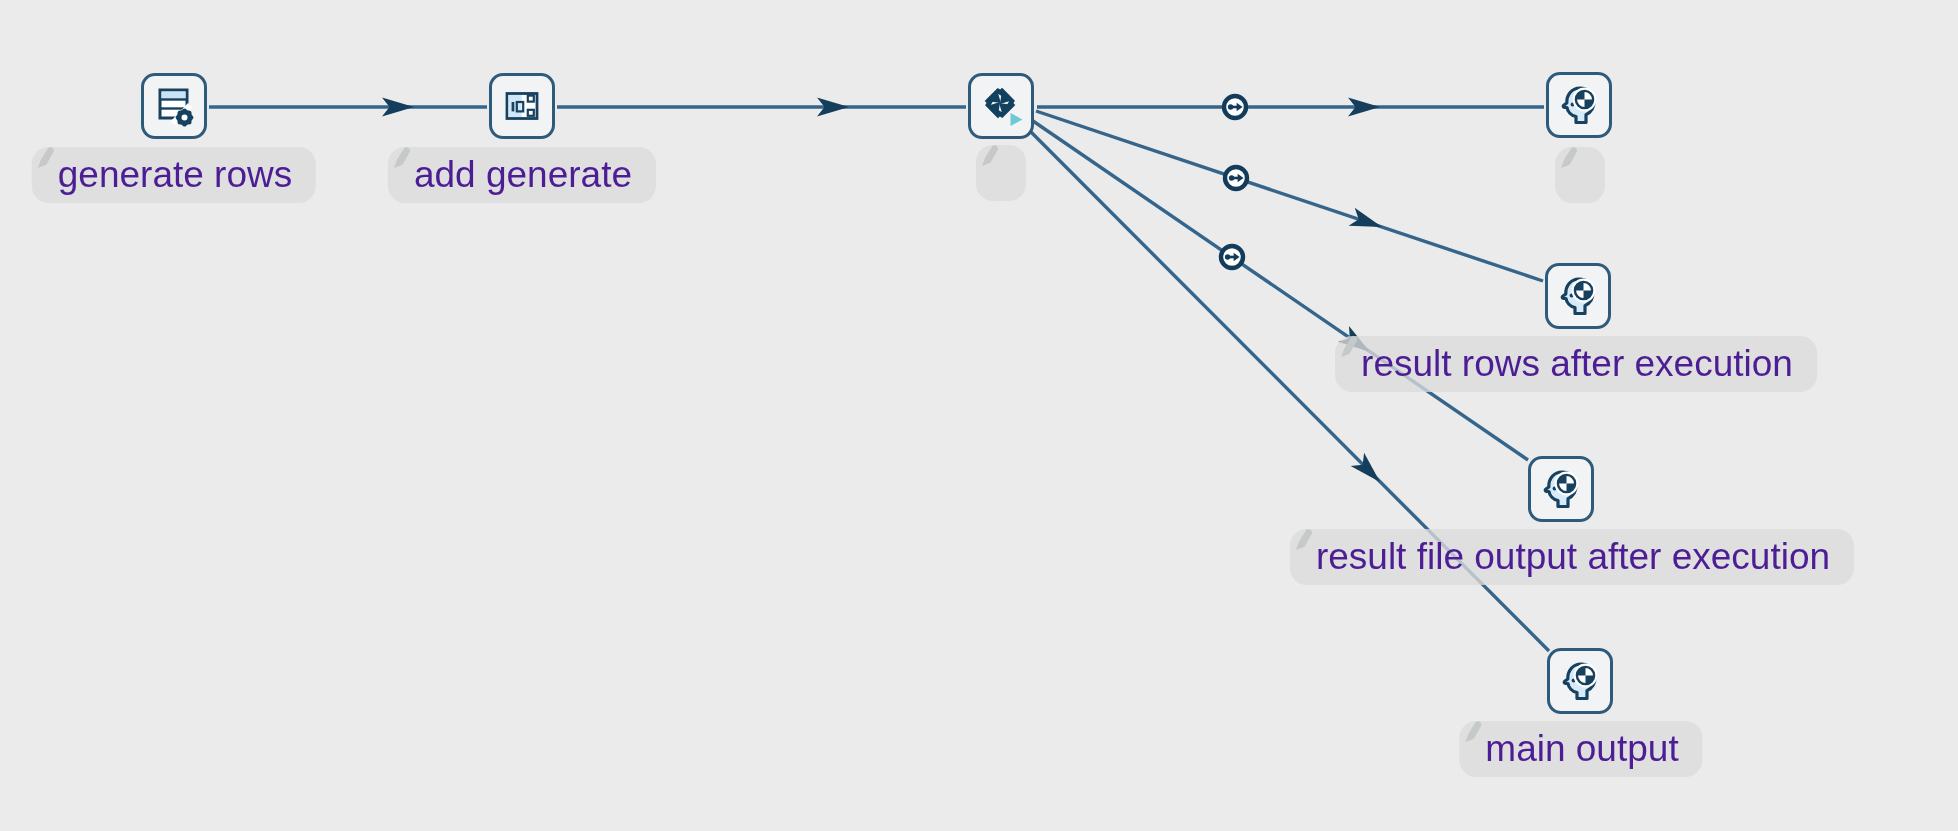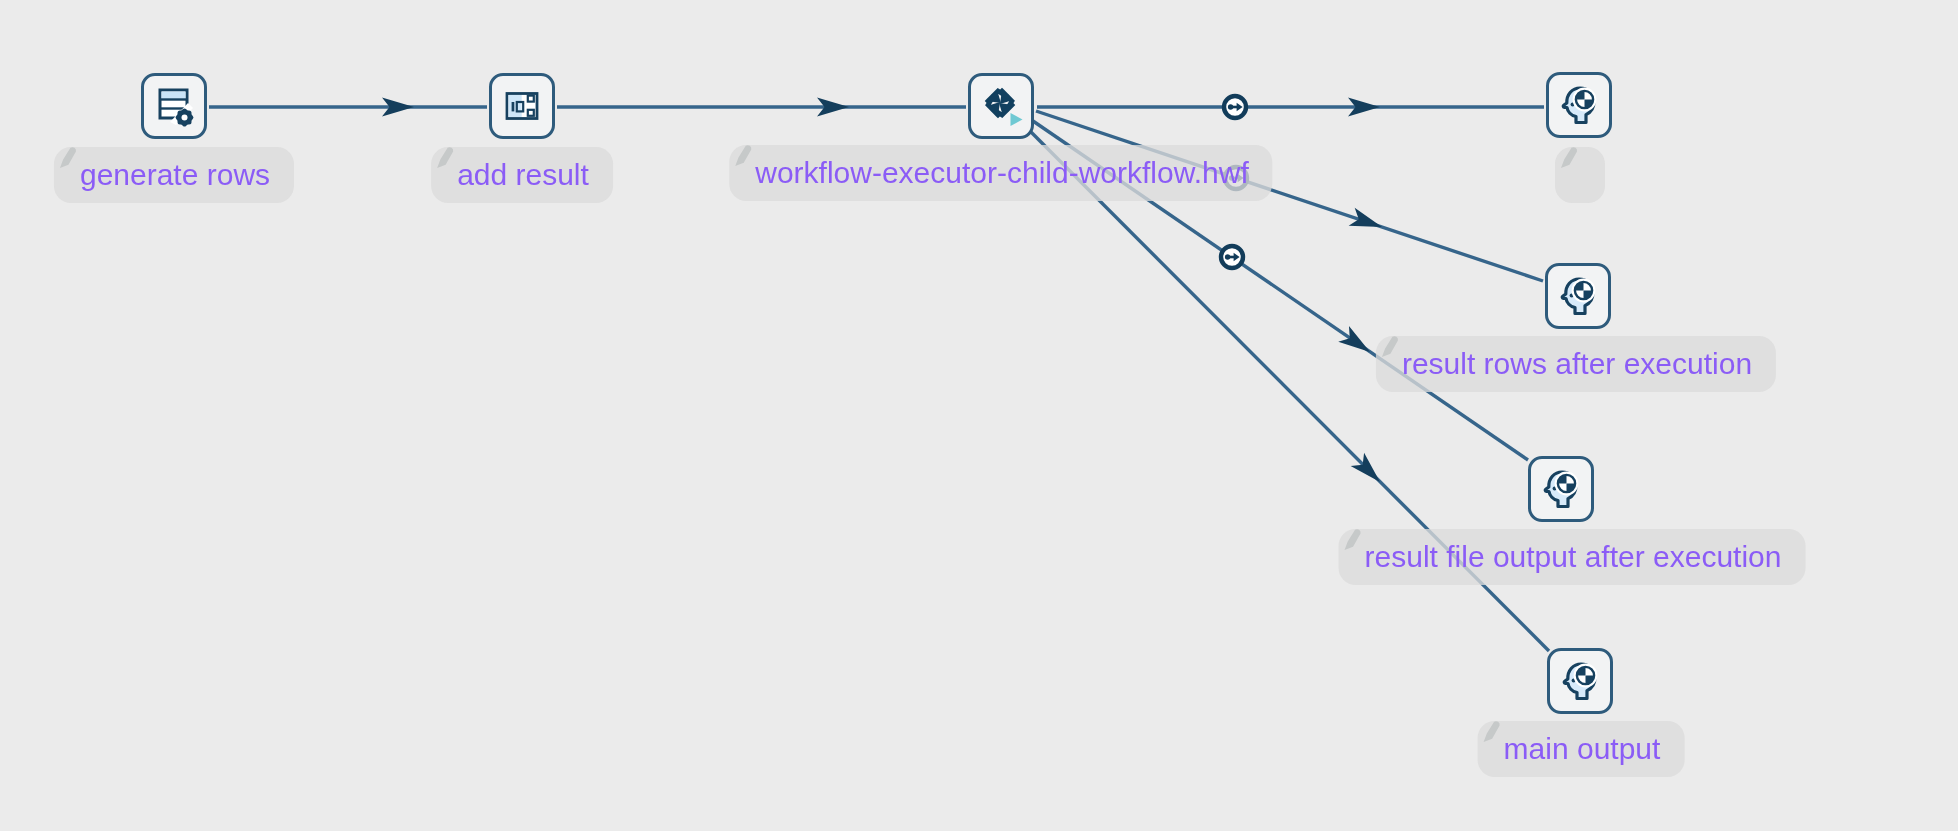--- a/index.html
+++ b/index.html
@@ -15,21 +15,21 @@
     position:absolute;width:60px;height:60px;z-index:3;
     background:#f2f3f4;border:3px solid #2e5b7c;border-radius:14px;
     display:flex;align-items:center;justify-content:center;
     box-sizing:content-box;
   }
   .node-box svg{display:block;}
   .node-label{
     position:absolute;z-index:2;height:56px;line-height:56px;
     background:rgba(219,219,219,0.78);
     border-radius:17px;padding:0 24px 0 26px;
-    font-size:30px;color:#8b5cf6;white-space:nowrap;
+    font-size:37px;color:#4c1d95;white-space:nowrap;
     transform:translateX(-50%);
   }
   .pencil{
     position:absolute;left:3px;top:-3px;width:27px;height:27px;
   }
   .defs-holder{position:absolute;width:0;height:0;overflow:hidden;}
 </style>
 </head>
 <body>
 
@@ -89,27 +89,26 @@
   <div class="node-label" style="left:174px;top:147px;">
     <svg class="pencil" viewBox="0 0 27 27">
         <use href="#pencil-glyph"></use>
       </svg>
     <span>generate rows</span>
   </div>
   <div class="node-label" style="left:522px;top:147px;">
     <svg class="pencil" viewBox="0 0 27 27">
         <use href="#pencil-glyph"></use>
       </svg>
-    <span>add result</span>
+    <span>add generate</span>
   </div>
   <div class="node-label" style="left:1001px;top:145px;">
     <svg class="pencil" viewBox="0 0 27 27">
         <use href="#pencil-glyph"></use>
       </svg>
-    <span>workflow-executor-child-workflow.hwf</span>
   </div>
   <div class="node-label" style="left:1580px;top:147px;">
     <svg class="pencil" viewBox="0 0 27 27">
         <use href="#pencil-glyph"></use>
       </svg>
   </div>
   <div class="node-label" style="left:1576px;top:336px;">
     <svg class="pencil" viewBox="0 0 27 27">
         <use href="#pencil-glyph"></use>
       </svg>

